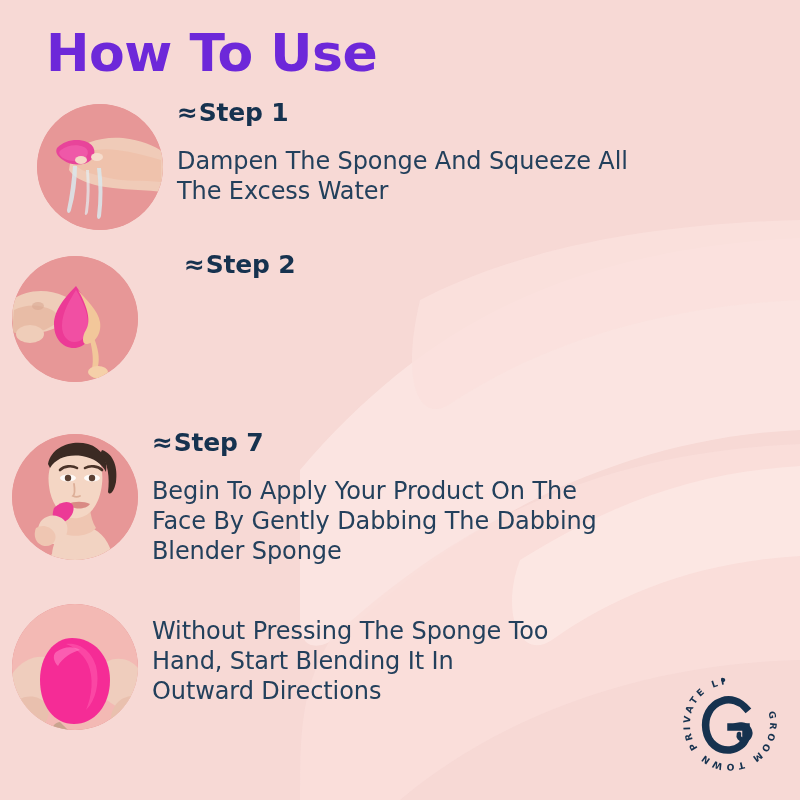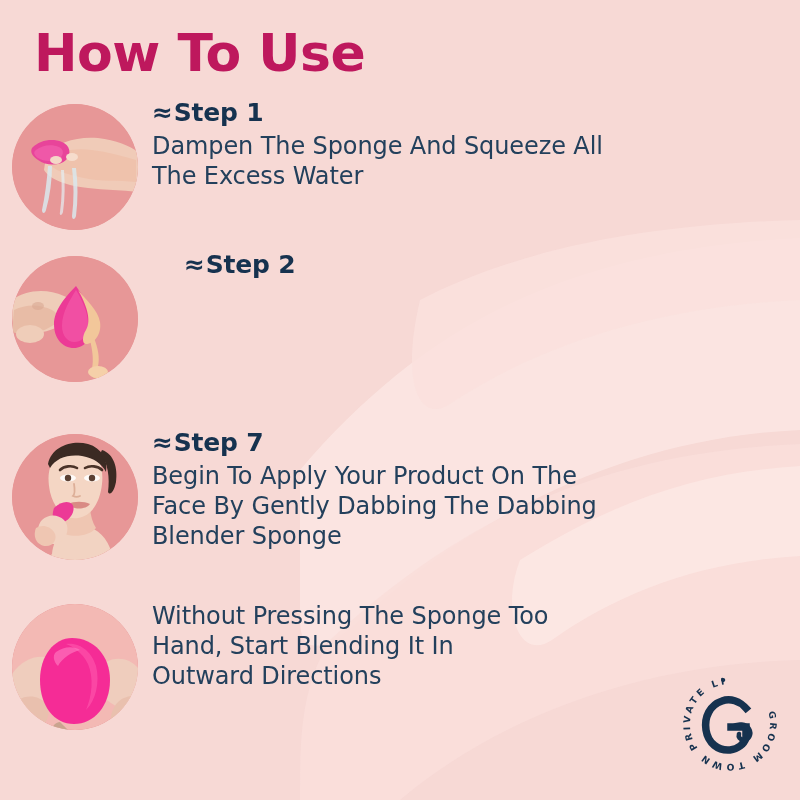--- a/index.html
+++ b/index.html
@@ -27,43 +27,43 @@
     position: absolute;
     inset: 0;
     width: 800px;
     height: 800px;
     pointer-events: none;
   }
 
   
   .page-title {
     position: absolute;
-    left: 34px;
+    left: 46px;
     top: 26px;
     font-size: 52px;
     font-weight: 700;
     letter-spacing: -0.5px;
-    color: #be185d;
+    color: #6d28d9;
     line-height: 1.05;
     font-family: "DejaVu Sans", "Liberation Sans", sans-serif;
   }
 
   
   .steps {
     position: absolute;
     left: 0;
     top: 98px;
     width: 800px;
   }
   .step-row {
     position: relative;
     display: flex;
     align-items: flex-start;
   }
-  .step-row.s1 { height: 152px; }
+  .step-row.s1 { height: 152px; padding-left: 25px; }
   .step-row.s2 { height: 178px; gap: 32px; }
   .step-row.s3 { height: 170px; }
   .step-row.s4 { height: 160px; }
 
   .thumb-wrap {
     flex: 0 0 auto;
     width: 150px;
     display: flex;
     justify-content: center;
     padding-top: 6px;
@@ -89,21 +89,21 @@
     color: #16324F;
     line-height: 1.18;
     letter-spacing: -0.2px;
     white-space: nowrap;
   }
   .step-label .wave {
     font-weight: 700;
     margin-right: 1px;
   }
   .step-body {
-    margin-top: 3px;
+    margin-top: 18px;
     font-size: 24px;
     font-weight: 400;
     color: #23405C;
     line-height: 1.26;
     letter-spacing: -0.1px;
     white-space: pre-line;
   }
 
   
   .logo {

